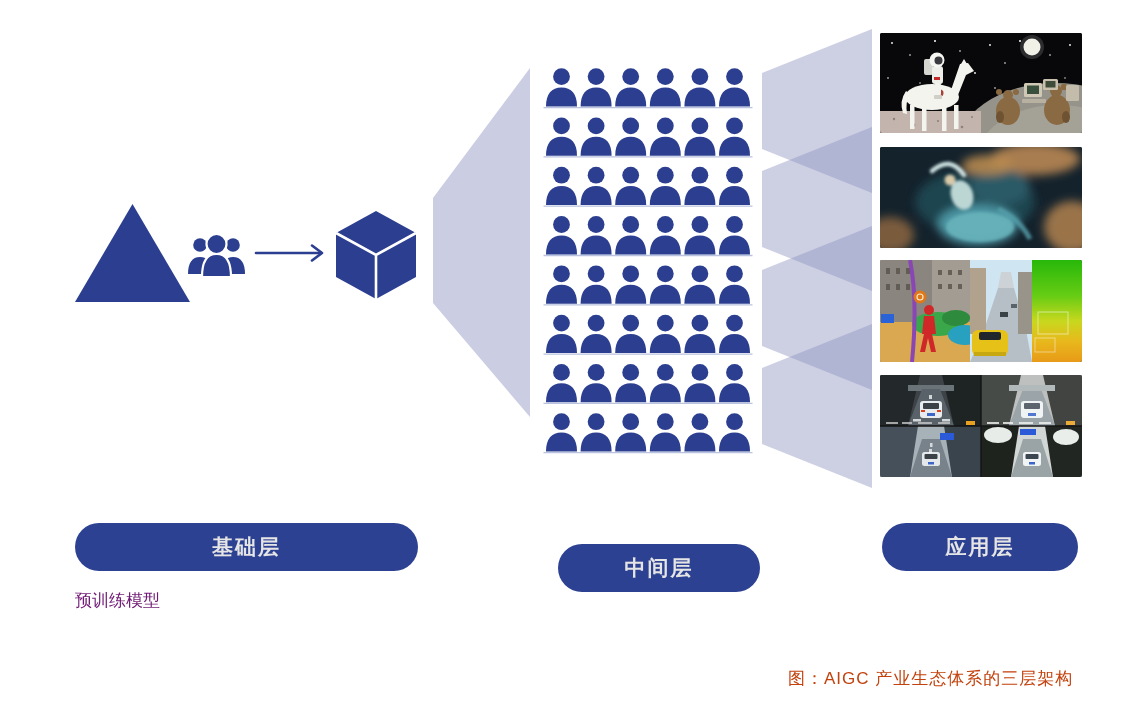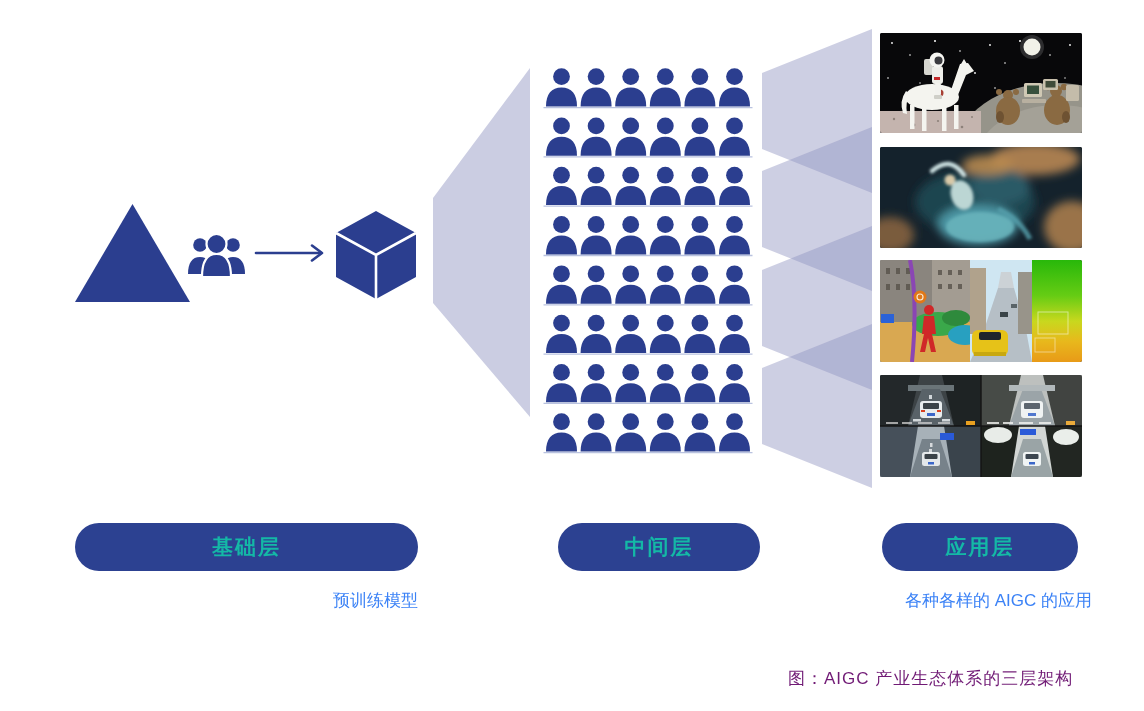--- a/index.html
+++ b/index.html
@@ -2,24 +2,24 @@
 <html><head>
 <meta charset="utf-8">
 <style>
   html,body{margin:0;padding:0;background:#fff;}
   .stage{position:relative;width:1144px;height:711px;background:#ffffff;overflow:hidden;
          font-family:"Liberation Sans","DejaVu Sans",sans-serif;}
   .diagram-svg{position:absolute;left:0;top:0;width:1144px;height:711px;}
   .app-image{position:absolute;left:880px;width:202px;overflow:hidden;border-radius:2px;background:#111;}
   .app-image svg{display:block;}
   .badge{position:absolute;top:523px;height:48px;background:#2c4191;border-radius:24px;
-         color:#14b8a6;font-weight:bold;font-size:21px;letter-spacing:2px;
+         color:#e5e5e5;font-weight:bold;font-size:21px;letter-spacing:2px;
          display:flex;align-items:center;justify-content:center;}
-  .desc{position:absolute;font-size:17px;color:#3b82f6;text-align:right;line-height:37px;}
-  .caption{position:absolute;left:788px;top:667px;font-size:17px;color:#701a75;letter-spacing:1px;}
+  .desc{position:absolute;font-size:17px;color:#701a75;text-align:left;line-height:37px;}
+  .caption{position:absolute;left:788px;top:667px;font-size:17px;color:#c2410c;letter-spacing:1px;}
 </style>
 </head>
 <body>
 
 <div class="stage">
 
   <svg class="diagram-svg" viewBox="0 0 1144 711">
 
     <polygon points="75,302 132.5,204 190,302" fill="#2b3e8f"></polygon>
     <g fill="#2b3e8f">
@@ -508,25 +508,24 @@
           <line x1="101" y1="0" x2="101" y2="102"></line>
       </g>
     </svg>
   </div>
 
   <div class="badge" style="left:75px;width:343px;">
     <span>基础层</span>
   </div>
   <div class="desc" style="left:75px;top:582px;width:343px;">预训练模型</div>
 
-  <div class="badge" style="left:558px;width:202px;">
+  <div class="badge" style="left:558px;width:202px;margin-top:21px;">
     <span>中间层</span>
   </div>
 
   <div class="badge" style="left:882px;width:196px;">
     <span>应用层</span>
   </div>
   <div class="desc" style="left:868px;top:582px;width:224px;">
-    <div>各种各样的 AIGC 的应用</div>
   </div>
 
   <div class="caption">图：AIGC 产业生态体系的三层架构</div>
 </div>
 
 </body></html>

